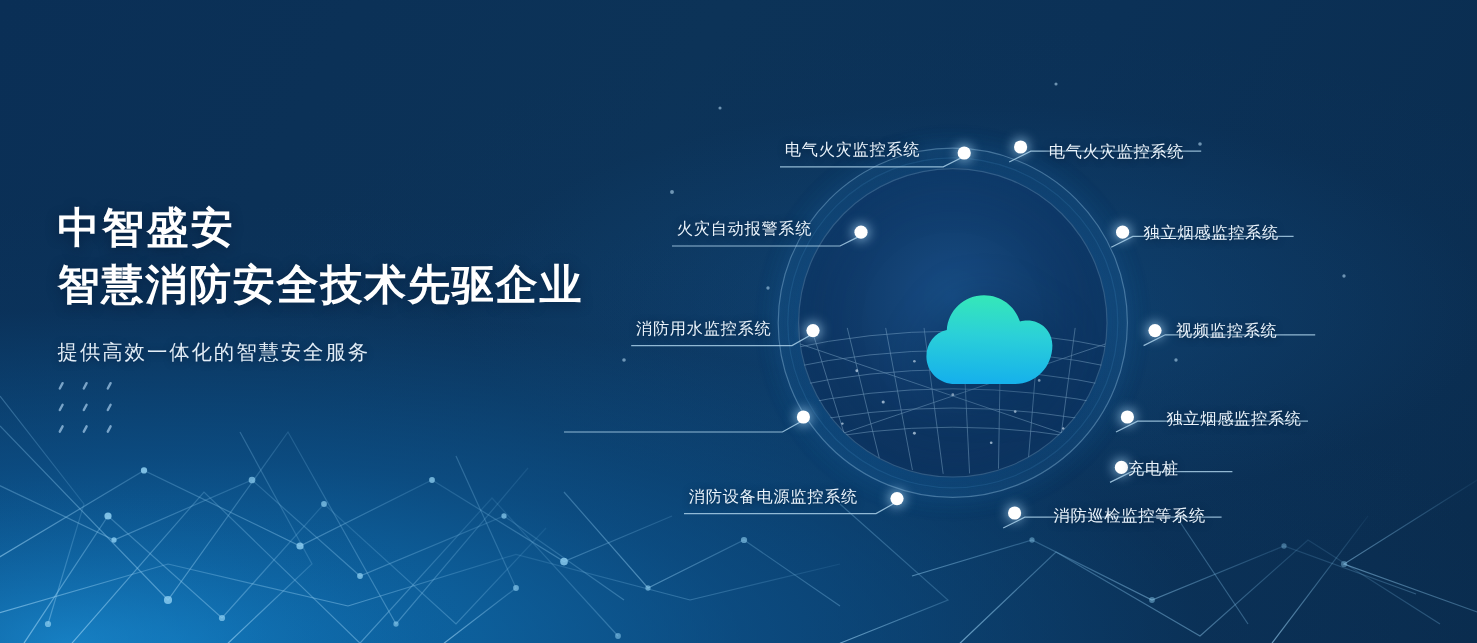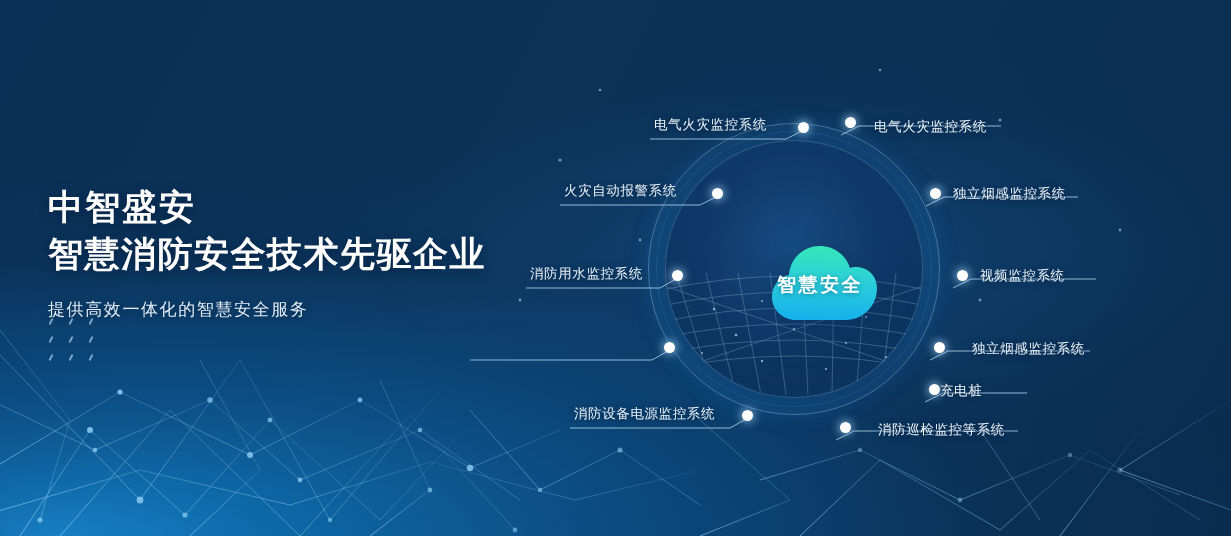--- a/index.html
+++ b/index.html
@@ -6,21 +6,21 @@
   #stage{
     position:relative;width:1231px;height:536px;overflow:hidden;
     font-family:"Liberation Sans","DejaVu Sans",sans-serif;
     background:
       radial-gradient(120% 90% at 12% 100%, rgba(14,120,190,.95) 0%, rgba(12,95,160,.55) 32%, rgba(10,60,108,.18) 58%, rgba(10,50,90,0) 76%),
       radial-gradient(60% 55% at 66% 48%, rgba(22,90,150,.45) 0%, rgba(12,55,100,.10) 58%, rgba(10,45,84,0) 80%),
       linear-gradient(118deg,#0a2f56 0%,#0c3358 40%,#0b3157 62%,#0a2c4e 100%);
   }
   .lyr{position:absolute;inset:0;}
   
-  #headline{position:absolute;left:48px;top:184px;width:520px;}
+  #headline{position:absolute;left:48px;top:168px;width:520px;}
   #h1{color:#fff;font-size:35px;font-weight:bold;line-height:1.34;letter-spacing:2px;
       text-shadow:0 2px 10px rgba(0,20,45,.55);white-space:nowrap;}
   #h2{color:#fff;font-size:35px;font-weight:bold;line-height:1.34;letter-spacing:1.5px;
       text-shadow:0 2px 10px rgba(0,20,45,.55);white-space:nowrap;}
   #sub{color:#e2edf7;font-size:17px;letter-spacing:1.6px;margin-top:20px;white-space:nowrap;
        text-shadow:0 1px 6px rgba(0,20,45,.5);}
   #dotgrid{position:absolute;left:50px;top:318px;width:56px;height:46px;}
   #dotgrid i{position:absolute;width:2px;height:7px;background:#9fc6e6;opacity:.75;
              transform:rotate(28deg);border-radius:1px;}
   
@@ -187,21 +187,20 @@
       <defs>
         <linearGradient id="cg" x1="0.5" y1="0" x2="0.45" y2="1">
           <stop offset="0" stop-color="#35e8b8"></stop>
           <stop offset="45%" stop-color="#2bd0d8"></stop>
           <stop offset="100%" stop-color="#15b0ec"></stop>
         </linearGradient>
       </defs>
       <path fill="url(#cg)" d="M40 92c-13 0-24-10-24-23 0-11 7-20 17-22 1-16 14-29 31-29 14 0 26 9 30 22 2-1 4-1 6-1 12 0 21 9 21 21 0 18-14 32-31 32z"></path>
     </svg>
   </div>
-  <div id="cloudlabel">智慧安全</div>
 
   <svg class="conn">
     <g stroke="#a9cfe8" stroke-width="1" fill="none" opacity=".85">
       <path d="M650 139 L786 139 L802 131"></path>
       <path d="M560 205 L700 205 L716 197"></path>
       <path d="M526 288 L660 288 L676 279"></path>
       <path d="M470 360 L652 360 L668 351"></path>
       <path d="M570 428 L730 428 L746 419"></path>
       <path d="M841 135 L859 126 L1001 126"></path>
       <path d="M926 206 L944 197 L1078 197"></path>

